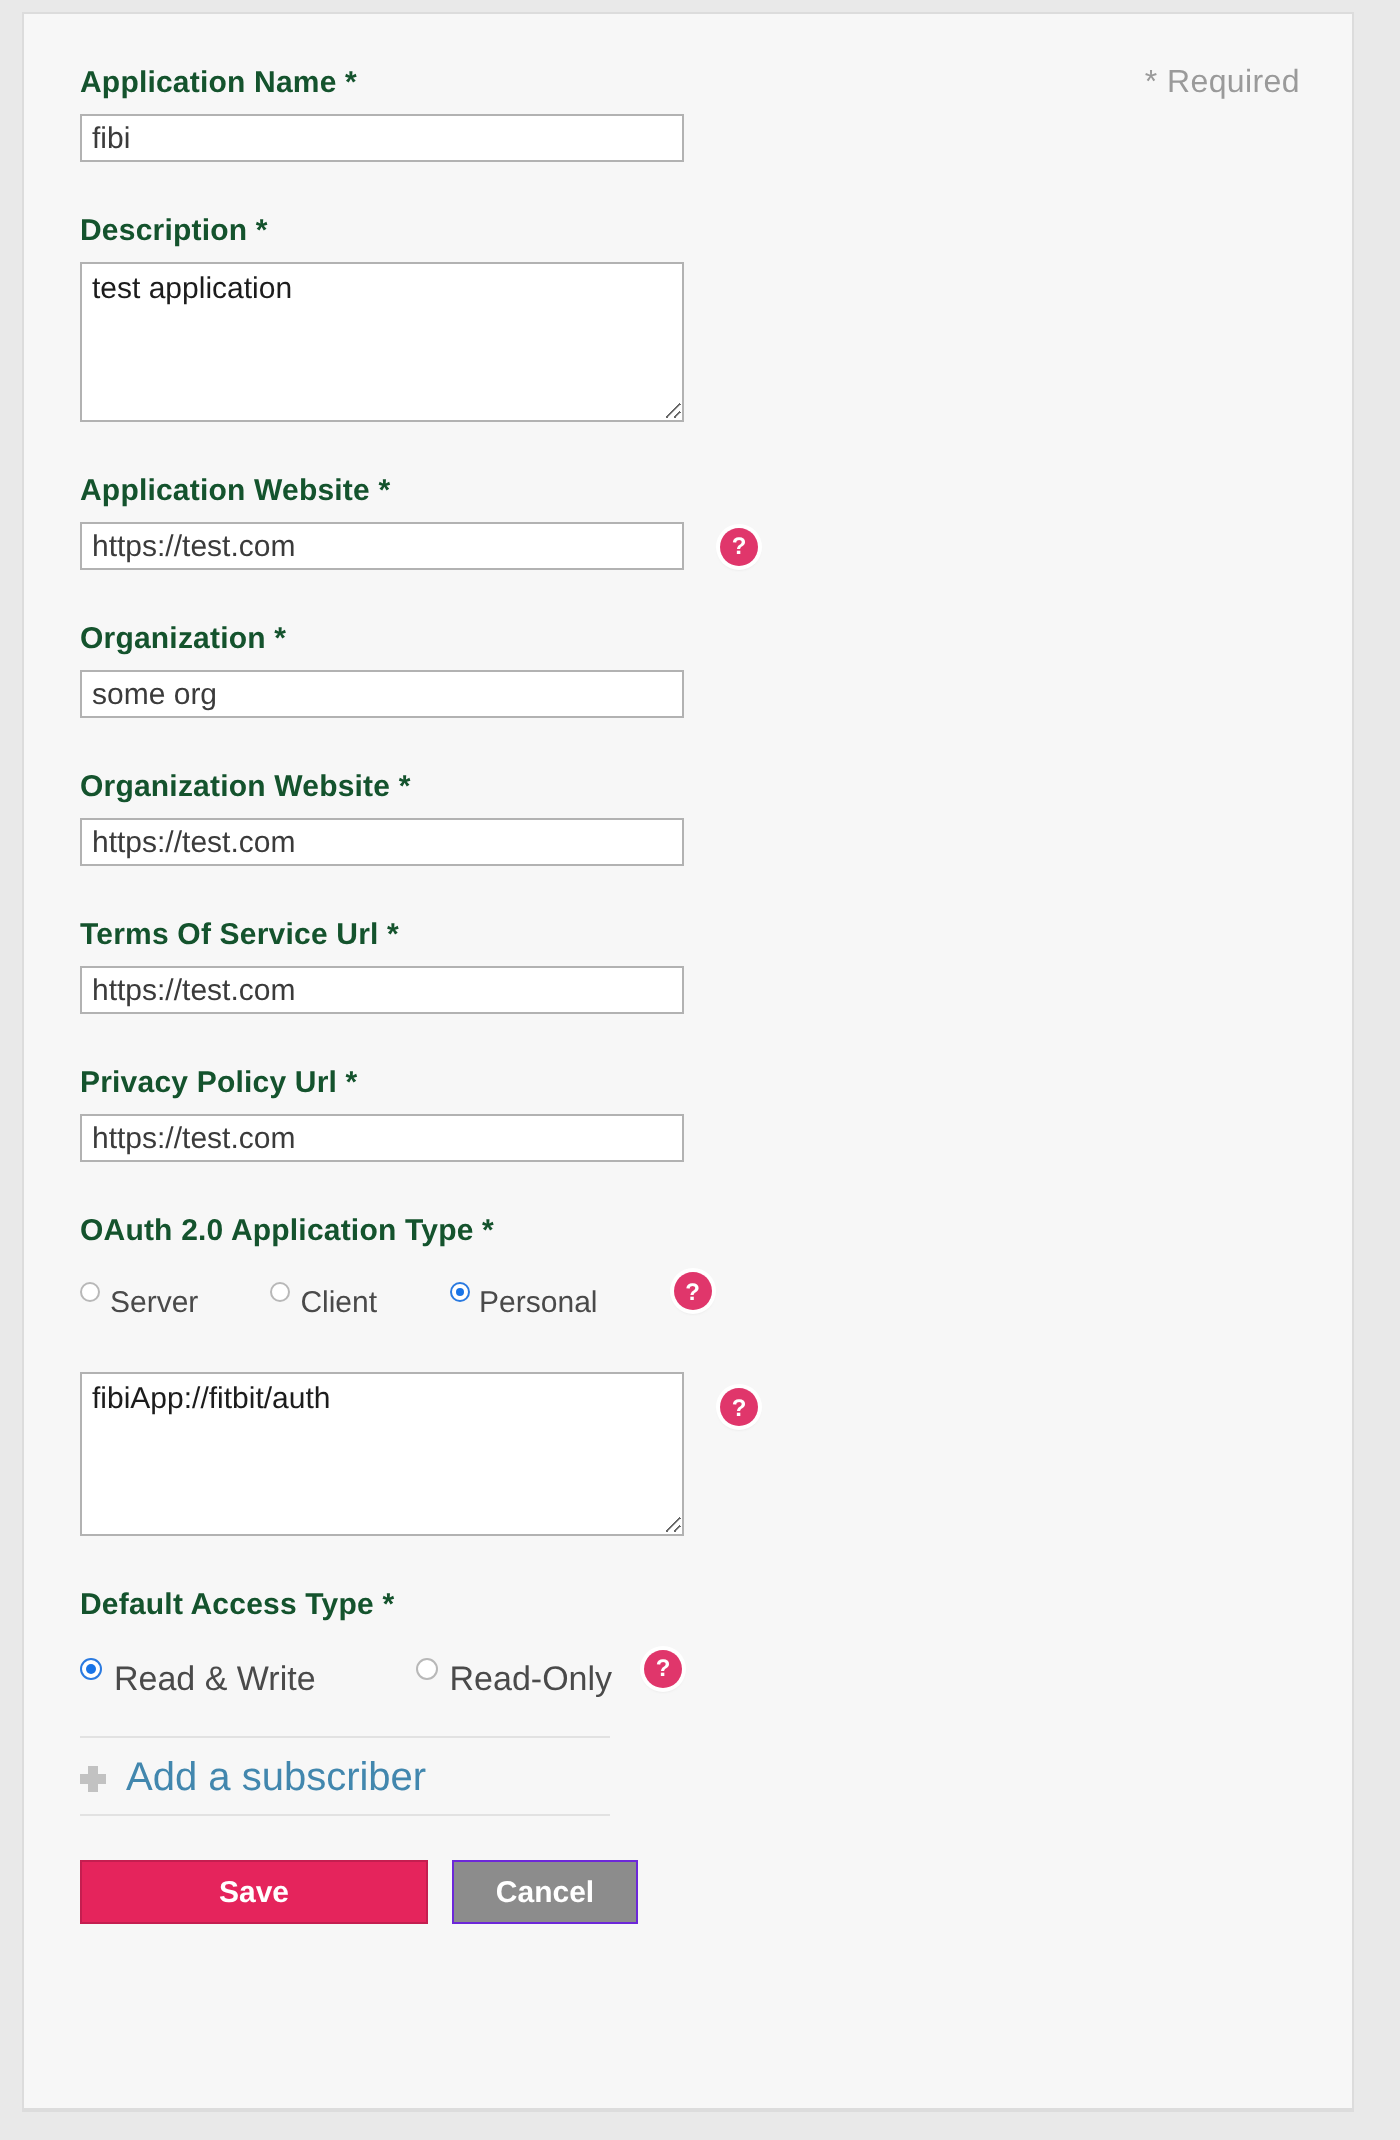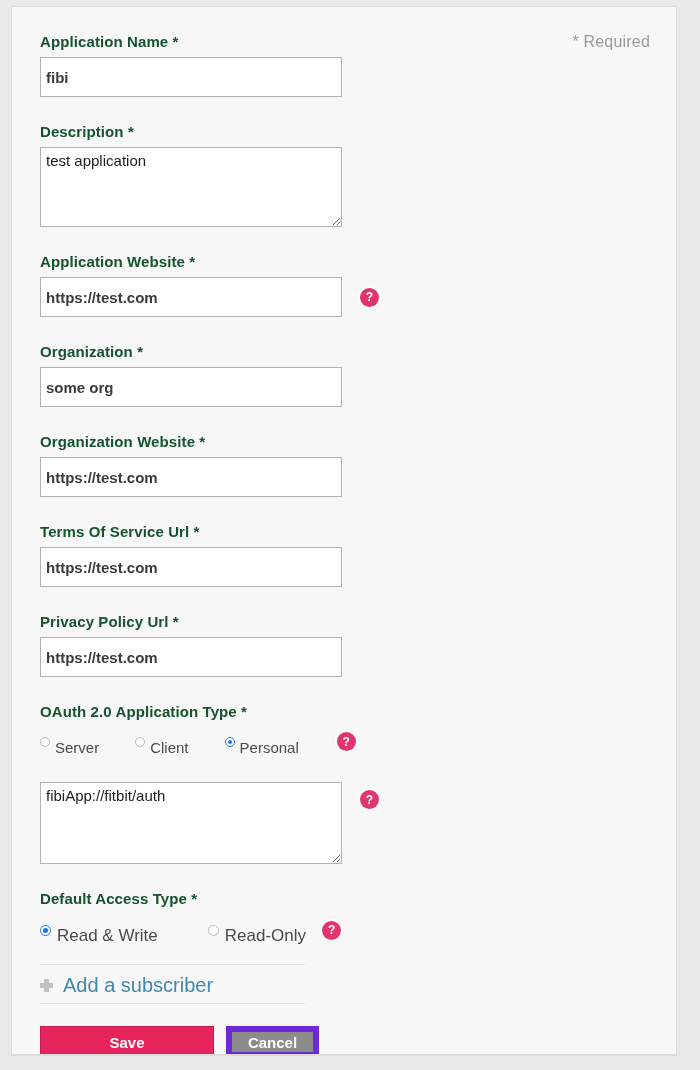--- a/index.html
+++ b/index.html
@@ -58,31 +58,30 @@
     margin-bottom: 7px;
   }
 
   .input-row {
     display: flex;
     align-items: center;
   }
 
   .text-input {
     width: 302px;
-    height: 40px;
+    height: 24px;
     box-sizing: border-box;
     border: 1px solid #b2b2b2;
     background: #ffffff;
     font-family: "Liberation Sans", sans-serif;
     font-size: 15px;
     color: #3b3b3b;
     padding: 0 5px;
     border-radius: 0;
     outline: none;
-    font-weight: bold;
   }
 
   .text-area {
     width: 302px;
     box-sizing: border-box;
     border: 1px solid #b2b2b2;
     background: #ffffff;
     font-family: "Liberation Sans", sans-serif;
     font-size: 15px;
     color: #1c1c1c;
@@ -226,21 +225,21 @@
   }
   .btn-save {
     width: 174px;
     background: #e5245c;
     border: 1px solid #c41e50;
     margin-right: 12px;
   }
   .btn-cancel {
     width: 93px;
     background: #8c8c8c;
-    border: 6px solid #6d28d9;
+    border: 1px solid #6d28d9;
   }
 </style>
 </head>
 <body>
 
 <div class="page-panel">
 
   <div class="required-note">* Required</div>
 
   <div class="form">

